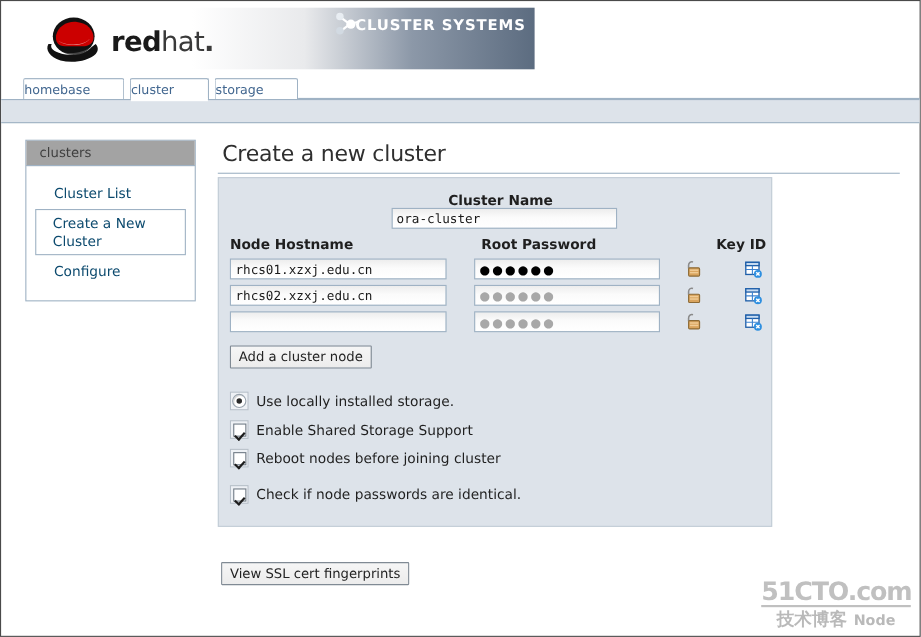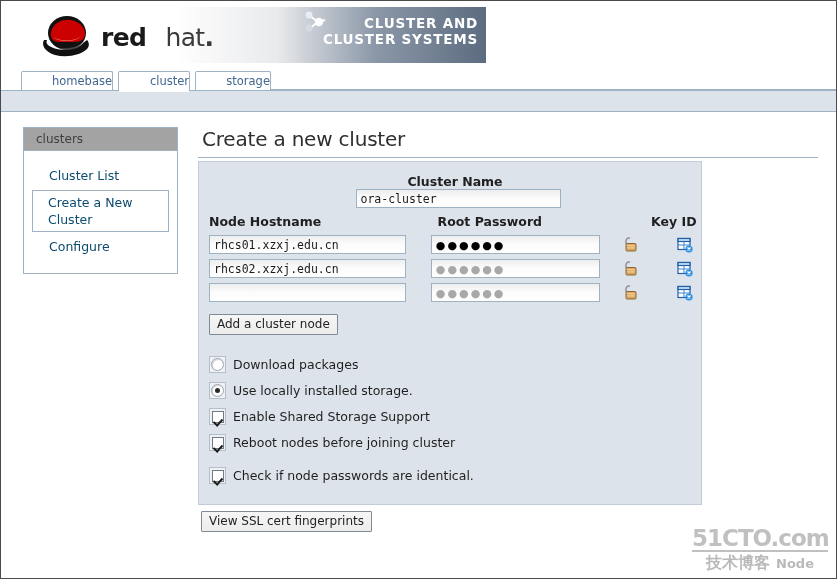--- a/index.html
+++ b/index.html
@@ -48,21 +48,21 @@
   }
   #redhat-wordmark {
     position: absolute;
     left: 72px; top: 13px;
     font-family: "DejaVu Sans", "Liberation Sans", sans-serif;
     font-size: 25px;
     letter-spacing: -0.6px;
     white-space: nowrap;
   }
   #redhat-wordmark .w-red { font-weight: bold; color: #1a1a1a; }
-  #redhat-wordmark .w-hat { font-weight: normal; color: #3a3a3a; padding-left: 19px; }
+  #redhat-wordmark .w-hat { font-weight: normal; color: #3a3a3a; }
   #redhat-wordmark .w-dot { color: #3a3a3a; font-weight: bold; }
 
   #product-name {
     position: absolute;
     right: 8px; top: 8px;
     text-align: right;
     color: #ffffff;
     font-family: "DejaVu Sans", "Liberation Sans", sans-serif;
     font-weight: bold;
     font-size: 13.5px;
@@ -83,21 +83,21 @@
   }
   .tab {
     position: absolute;
     top: 0;
     height: 19px;
     border: 1px solid #9fb2c4;
     border-bottom: none;
     background: #ffffff;
     color: #41668f;
     font-size: 11.5px;
-    text-align: right;
+    text-align: left;
     line-height: 19px;
     box-sizing: border-box;
     border-radius: 2px 2px 0 0;
   }
   .tab .tab-label { text-decoration: none; color: #41668f; }
   .tab.active { background: #ffffff; border-color: #9fb2c4; z-index: 3; }
 
   #tab-homebase { left: 20px;  width: 92px; }
   #tab-cluster  { left: 117px; width: 72px; }
   #tab-storage  { left: 194px; width: 76px; }
@@ -401,21 +401,20 @@
     <svg id="molecule-icon" viewBox="0 0 26 22">
       <line x1="8" y1="5" x2="16" y2="11" stroke="#ffffff" stroke-width="2"></line>
       <line x1="16" y1="11" x2="8" y2="17" stroke="#ffffff" stroke-width="2"></line>
       <line x1="16" y1="11" x2="23" y2="9" stroke="#ffffff" stroke-width="2"></line>
       <circle cx="7" cy="4" r="3.4" fill="#e8edf2"></circle>
       <circle cx="17" cy="11" r="4.2" fill="#ffffff"></circle>
       <circle cx="7" cy="17" r="3.4" fill="#d2dae2"></circle>
     </svg>
 
     <div id="product-name">
-      <div>CLUSTER AND</div>
       <div>CLUSTER SYSTEMS</div>
     </div>
   </div>
 
   <div id="tabstrip">
     <div class="tab" id="tab-homebase">
       <span class="tab-label">homebase</span>
     </div>
     <div class="tab active" id="tab-cluster">
       <span class="tab-label">cluster</span>
@@ -530,26 +529,20 @@
               <circle cx="12" cy="12" r="3.6" fill="#2e8fe0"></circle>
               <path d="M10.5 10.5 L13.5 13.5 M13.5 10.5 L10.5 13.5" stroke="#ffffff" stroke-width="1.3"></path>
             </svg>
           </div>
         </div>
       </div>
 
       <div class="btn" id="add-node-button">Add a cluster node</div>
 
       <div id="options">
-        <div class="opt-row">
-          <span class="radio-wrap">
-            <span class="radio"></span>
-          </span>
-          <span class="opt-label">Download packages</span>
-        </div>
 
         <div class="opt-row">
           <span class="radio-wrap">
             <span class="radio checked"></span>
           </span>
           <span class="opt-label">Use locally installed storage.</span>
         </div>
 
         <div class="opt-row">
           <span class="check-wrap">

